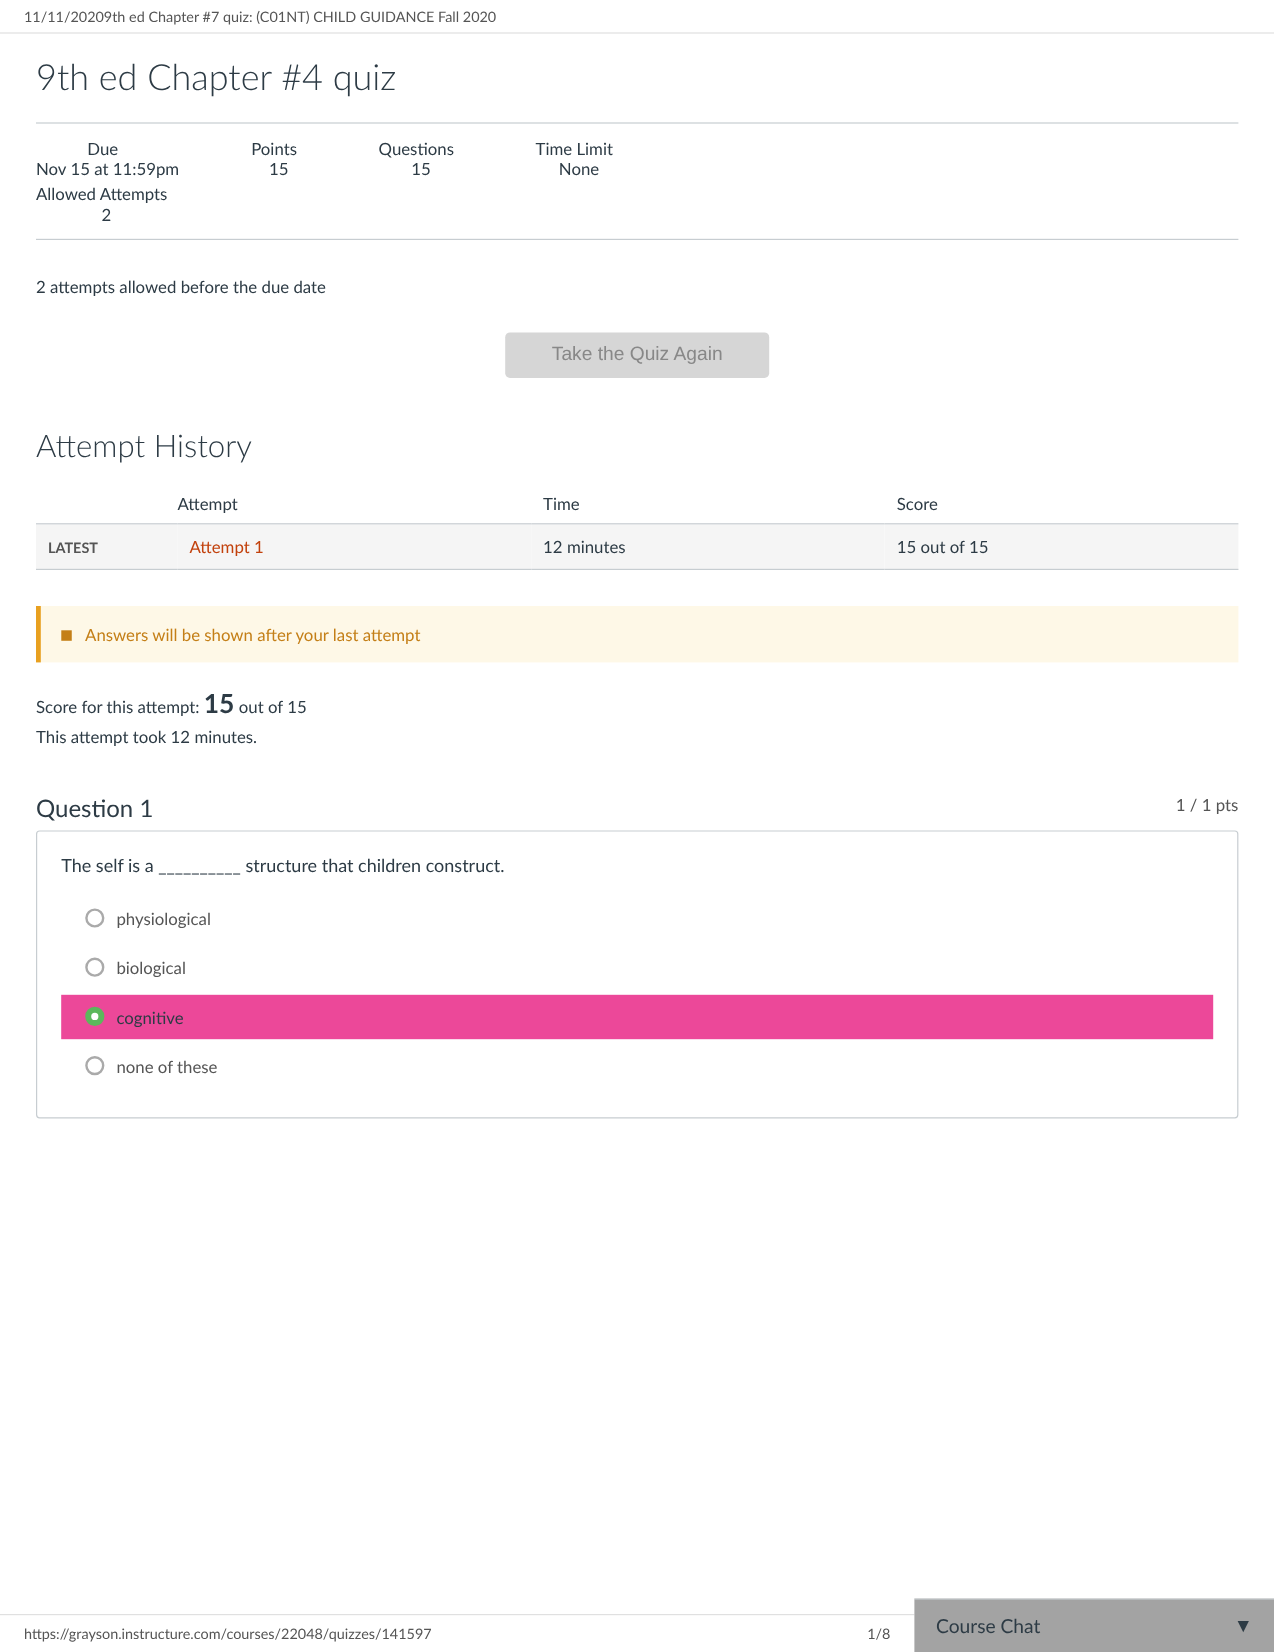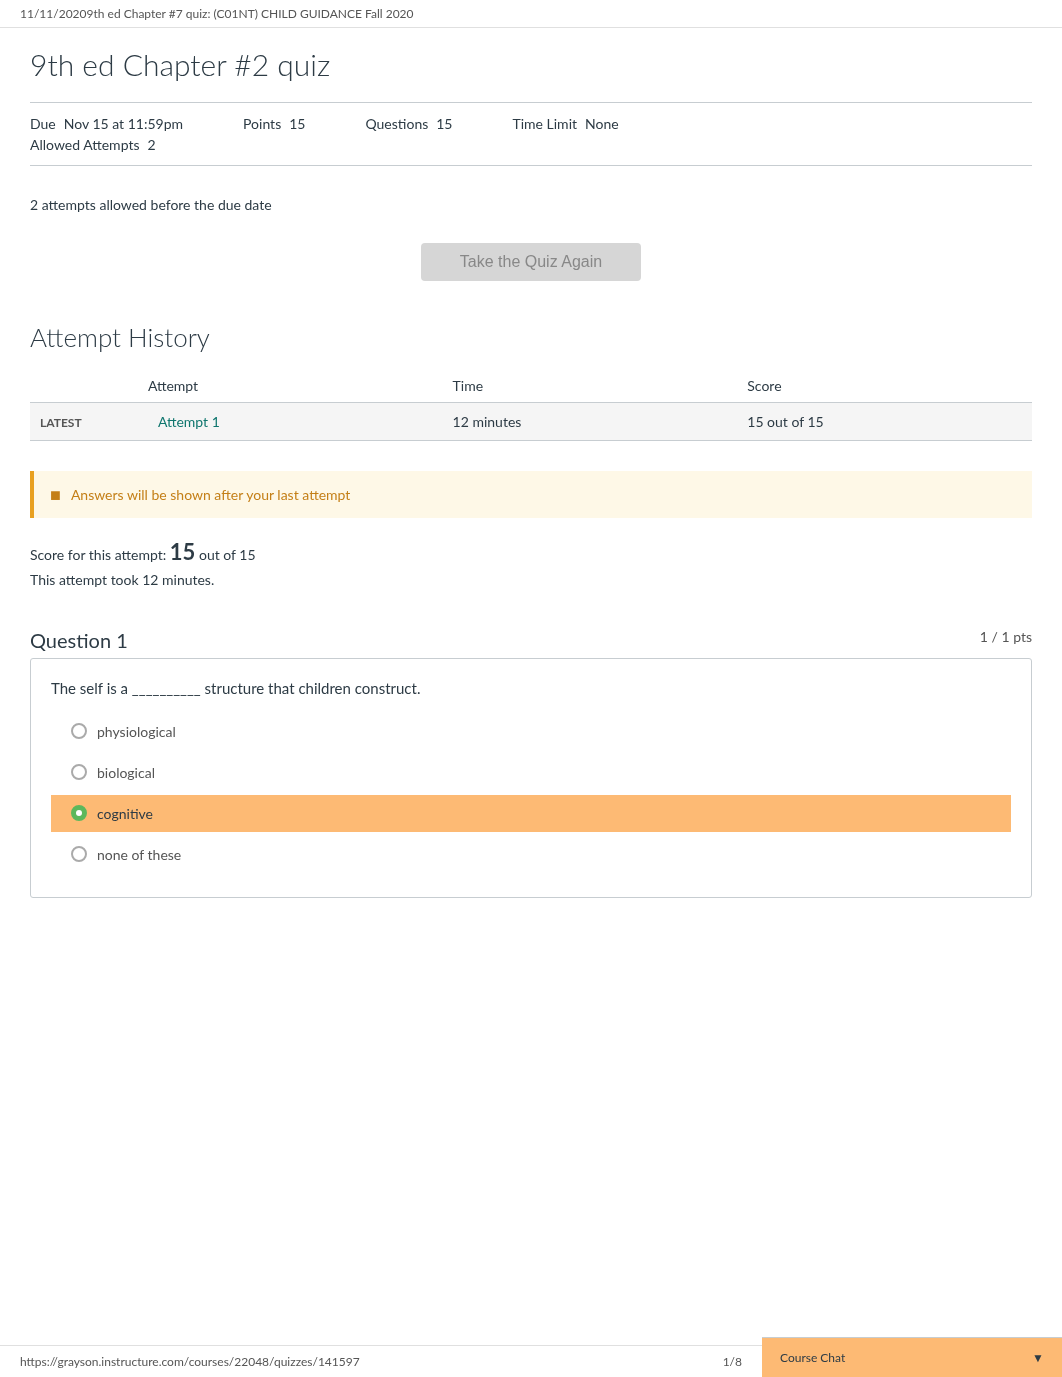--- a/index.html
+++ b/index.html
@@ -40,20 +40,21 @@
     .quiz-meta-row {
       display: flex;
       align-items: center;
       gap: 0;
     }
     .meta-item {
       display: flex;
       align-items: center;
       margin-right: 60px;
       font-size: 14px;
+      flex-direction: column;
     }
     .meta-label {
       color: #2d3b45;
       margin-right: 8px;
     }
     .meta-value {
       color: #2d3b45;
     }
     .section-title {
       font-size: 26px;
@@ -103,21 +104,21 @@
       background: #f5f5f5;
       border-top: 1px solid #c7cdd1;
       border-bottom: 1px solid #c7cdd1;
     }
     .latest-label {
       font-size: 12px;
       color: #555;
       font-weight: bold;
     }
     .attempt-link {
-      color: #0f766e;
+      color: #c2410c;
       text-decoration: none;
       margin-top: 47px;
     }
     .info-box {
       background: #fef8e7;
       border-left: 4px solid #e8a020;
       padding: 12px 16px;
       margin-bottom: 20px;
       display: flex;
       align-items: center;
@@ -170,21 +171,21 @@
     .answer-option {
       display: flex;
       align-items: flex-start;
       gap: 10px;
       padding: 10px 20px;
       margin-bottom: 4px;
       font-size: 14px;
       color: #555;
     }
     .answer-option.correct {
-      background: #fdba74;
+      background: #ec4899;
       color: #2d3b45;
     }
     .radio-circle {
       width: 16px;
       height: 16px;
       border-radius: 50%;
       border: 2px solid #aaa;
       display: inline-block;
       flex-shrink: 0;
     }
@@ -201,28 +202,28 @@
       background: white;
       border-radius: 50%;
       position: absolute;
       top: 3px;
       left: 3px;
     }
     .course-chat-bar {
       position: fixed;
       bottom: 0;
       right: 0;
-      background: #fdba74;
+      background: #a3a3a3;
       border-top: 1px solid #c7cdd1;
       width: 300px;
       padding: 12px 18px;
       display: flex;
       justify-content: space-between;
       align-items: center;
-      font-size: 12px;
+      font-size: 16px;
       color: #2d3b45;
     }
     .bottom-bar {
       display: flex;
       justify-content: space-between;
       padding: 8px 20px;
       font-size: 12px;
       color: #555;
       border-top: 1px solid #e0e0e0;
       position: fixed;
@@ -238,21 +239,21 @@
 </head>
 <body>
 
 <div class="top-bar">
   <span>11/11/2020</span>
   <span>9th ed Chapter #7 quiz: (C01NT) CHILD GUIDANCE Fall 2020</span>
 </div>
 
 <div class="page-content">
 
-  <h1 class="quiz-title">9th ed Chapter #2 quiz</h1>
+  <h1 class="quiz-title">9th ed Chapter #4 quiz</h1>
 
   <div class="quiz-meta-bar">
     <div class="quiz-meta-row">
       <div class="meta-item">
         <span class="meta-label">Due</span>
         <span class="meta-value">Nov 15 at 11:59pm</span>
       </div>
       <div class="meta-item">
         <span class="meta-label">Points</span>
         <span class="meta-value">15</span>

